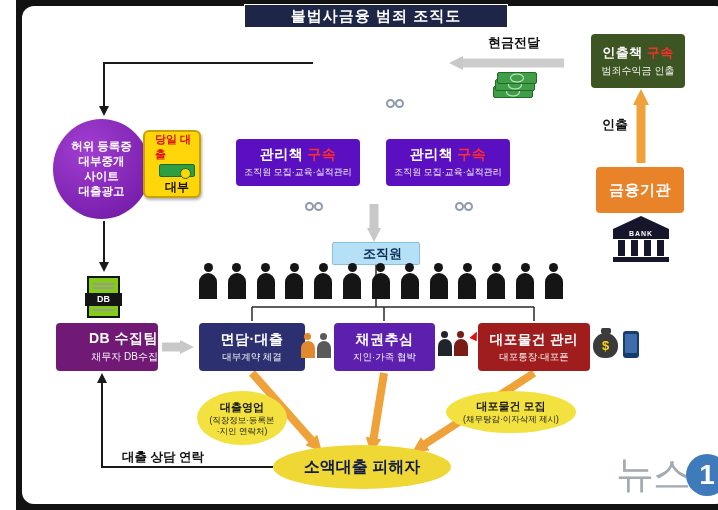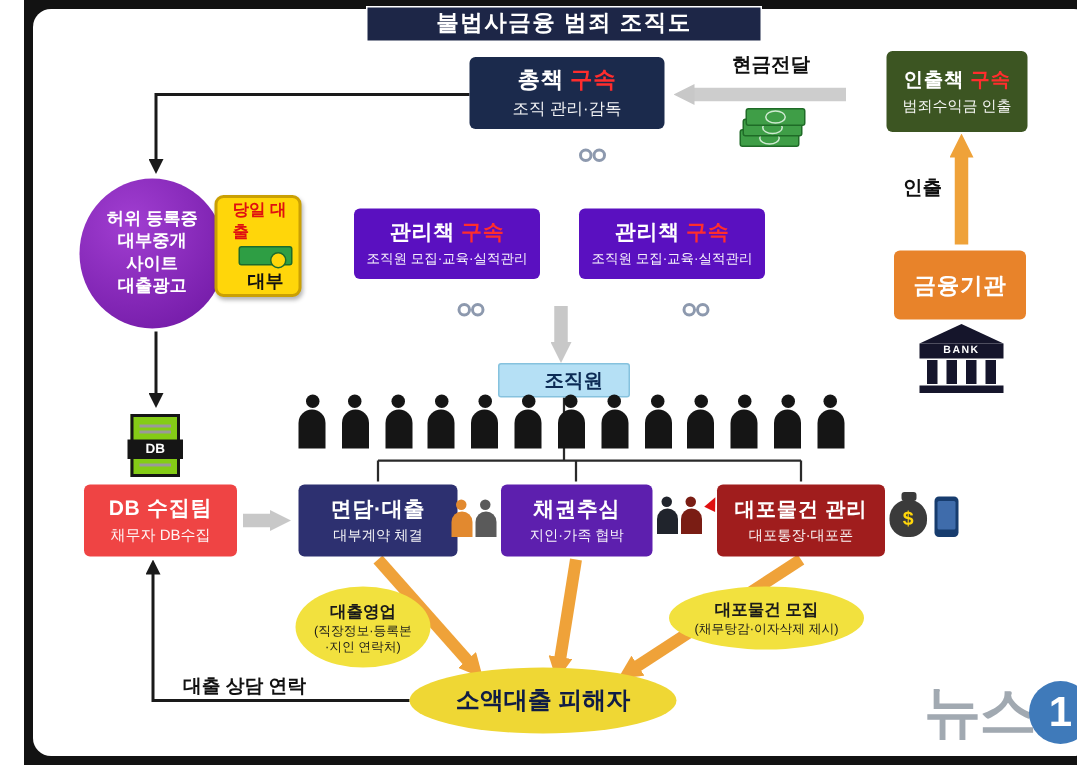--- a/index.html
+++ b/index.html
@@ -23,21 +23,21 @@
   .n-withdrawer { left:575px; top:34px; width:94px; height:54px; background:#3c5522; }
   .n-withdrawer .r1 { font-size:13px; } .n-withdrawer .r2 { font-size:10px; }
   .n-bank { left:580px; top:167px; width:88px; height:46px; background:#e8832a; }
   .n-bank .r1 { font-size:15px; }
   .n-manager { width:124px; height:47px; background:#5a10c0; top:139px; }
   .n-manager.m1 { left:220px; } .n-manager.m2 { left:370px; }
   .n-manager .r2 { font-size:9px; }
   .n-members { position:absolute; left:316px; top:242px; width:88px; height:23px; background:#b5e0f5;
                border:1px solid #86c2de; border-radius:2px; color:#0c2b55; font-weight:bold;
                font-size:13px; line-height:21px; text-align:center;padding-left:13px; }
-  .n-dbteam { left:40px; top:323px; width:102px; height:48px; background:#ef4444; }
+  .n-dbteam { left:40px; top:323px; width:102px; height:48px; background:#701a75;align-items:flex-end; }
   .n-dbteam .r2 { font-size:10px; }
   .n-loan { left:183px; top:323px; width:106px; height:48px; background:#2d3070; }
   .n-collect { left:318px; top:323px; width:101px; height:48px; background:#5d1fae; }
   .n-goods { left:462px; top:323px; width:112px; height:48px; background:#a01d1d; }
   .n-goods .r1 { font-size:13.5px; }
 
   .circle-ad { position:absolute; left:37px; top:119px; width:97px; height:100px; border-radius:50%;
                background:radial-gradient(circle at 35% 30%, #a13ed1, #6c15a1); color:#fff;
                font-weight:bold; font-size:11.5px; line-height:1.3; display:flex; align-items:center;
                justify-content:center; text-align:center; white-space:pre-line; }
@@ -116,21 +116,21 @@
   .doc .strip { position:absolute; left:-4px; right:-4px; top:15px; height:13px; background:#151515;
                 color:#fff; font-size:9px; font-weight:bold; line-height:13px; text-align:center; }
 
   .cash-ico { position:absolute; left:477px; top:72px; width:46px; height:30px; }
   .cash-ico .note { position:absolute; width:40px; height:12px; background:#3f9e47; border:1px solid #1f6b27; border-radius:2px; }
   .cash-ico .note::after { content:''; position:absolute; left:50%; top:50%; transform:translate(-50%,-50%);
                            width:12px; height:7px; border:1px solid #cfead1; border-radius:50%; }
   .cash-ico .n1 { top:14px; } .cash-ico .n2 { top:7px; left:2px; } .cash-ico .n3 { top:0; left:4px; }
 
   .wm { position:absolute; right:6px; bottom:10px; display:flex; align-items:center; opacity:.92; }
-  .wm .wm-text { font-size:38px; font-weight:bold; color:#9aa2ab; letter-spacing:-1px; }
+  .wm .wm-text { font-size:38px; font-weight:normal; color:#9aa2ab; letter-spacing:-1px; }
   .wm .wm-circle { width:42px; height:42px; border-radius:50%; background:#2f6fb5; color:#fff;
                    font-size:28px; font-weight:bold; display:flex; align-items:center; justify-content:center;
                    margin-left:-4px; }
 </style>
 </head>
 <body>
 
 <div class="stage">
   <div class="canvas"></div>
 
@@ -154,24 +154,20 @@
     <line x1="146" y1="347" x2="168" y2="347" stroke="#c8c8c8" stroke-width="9" marker-end="url(#mGray)"></line>
     <path d="M360,265 L360,307 M236,307 L518,307 M236,307 L236,321 M368,307 L368,321 M518,307 L518,321" fill="none" stroke="#2a2a2a" stroke-width="1.5"></path>
     <line x1="236" y1="373" x2="298" y2="443" stroke="#efa239" stroke-width="8" marker-end="url(#mOrange)"></line>
     <line x1="368" y1="373" x2="357" y2="442" stroke="#efa239" stroke-width="8" marker-end="url(#mOrange)"></line>
     <line x1="518" y1="373" x2="406" y2="446" stroke="#efa239" stroke-width="8" marker-end="url(#mOrange)"></line>
     <path d="M257,467 L86,467 L86,377" fill="none" stroke="#1a1a1a" stroke-width="2" marker-end="url(#mBlack)"></path>
   </svg>
 
   <div class="n-title">불법사금융 범죄 조직도</div>
 
-  <div class="box n-chief">
-    <div class="r1"><span>총책</span><span class="arrest">구속</span></div>
-    <div class="r2">조직 관리·감독</div>
-  </div>
 
   <div class="fig fig-chief">
     <i class="head"></i>
     <i class="body"></i>
     <span class="cuffs">
         <i class="c1"></i>
         <i class="c2"></i>
       </span>
   </div>
 

